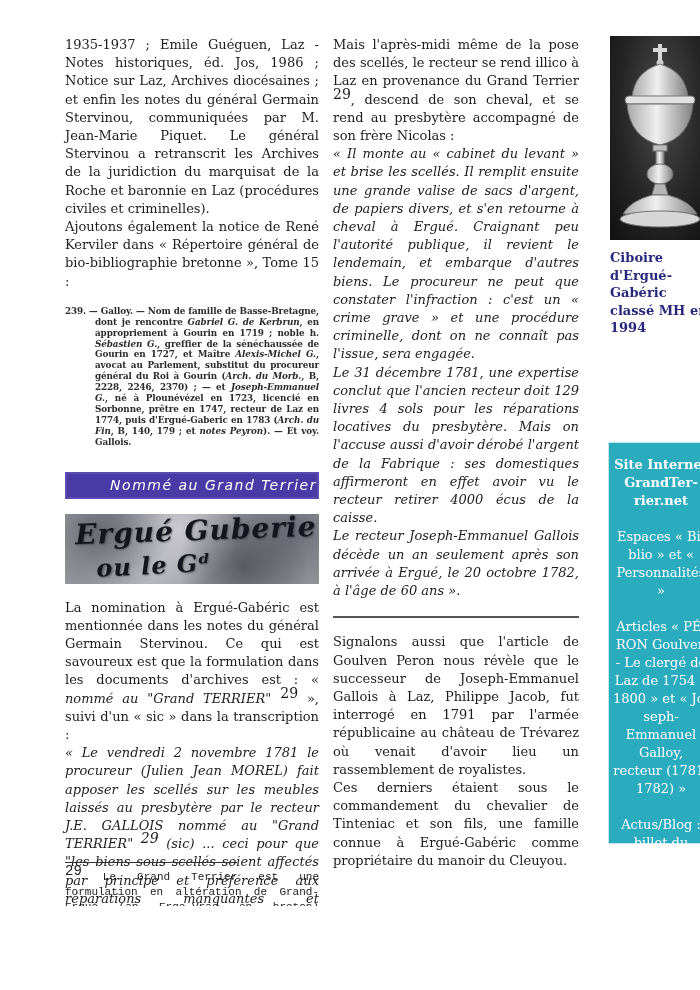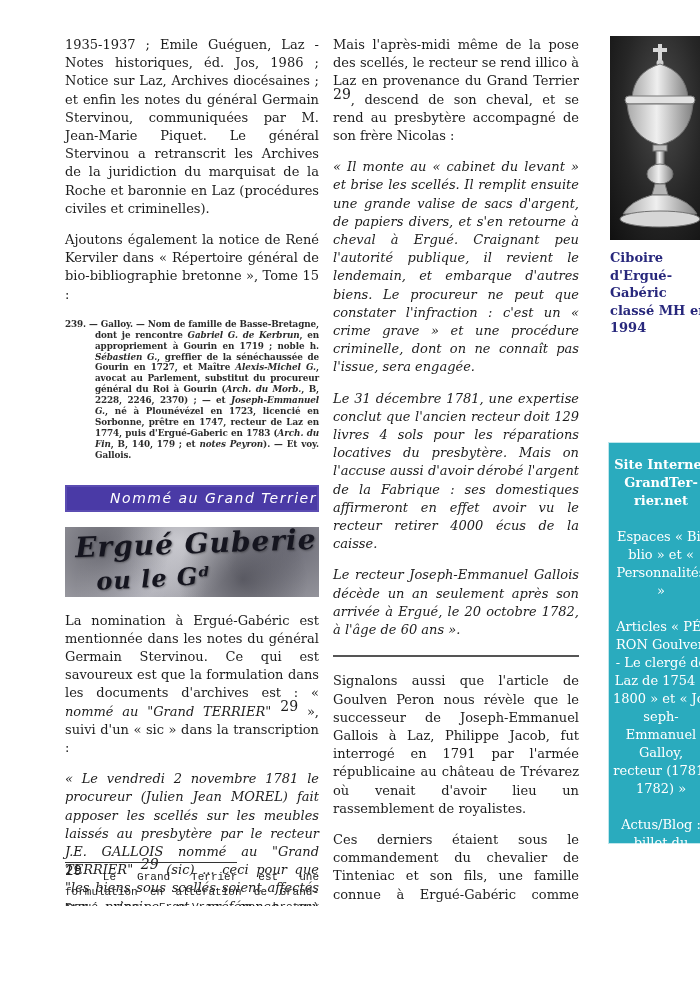--- a/index.html
+++ b/index.html
@@ -3,21 +3,21 @@
 <meta charset="utf-8">
 <style>
   html,body{margin:0;padding:0;background:#ffffff;}
   #page{position:relative;width:700px;height:906px;background:#ffffff;overflow:hidden;
         font-family:"DejaVu Serif",serif;color:#1c1c1c;}
   
   .col-left{position:absolute;left:65px;top:36px;width:254px;}
   .col-mid{position:absolute;left:333px;top:36px;width:246px;}
   .sidebar{position:absolute;left:584px;top:36px;width:106px;height:930px;margin-left:24px;}
   .body-text{font-size:13px;line-height:18.2px;text-align:justify;margin:0;}
-  .body-text + .body-text{margin-top:13px;}
+  .body-text + .body-text{}
   .quote{font-style:italic;}
   sup{font-size:14px;line-height:0;vertical-align:super;}
   
   .excerpt{margin-top:15px;font-size:8.8px;line-height:10.9px;font-weight:bold;color:#2b2b2b;
            text-align:justify;padding-left:30px;text-indent:-30px;letter-spacing:-0.1px;}
   
   .banner{margin-top:24px;background:#4a3aa6;border:2px solid #5b4cb2;color:#ffffff;
           text-align:right;font-family:"DejaVu Sans",sans-serif;font-style:italic;
           font-size:14px;letter-spacing:1.5px;padding:3px 0 4px 0;}
   

